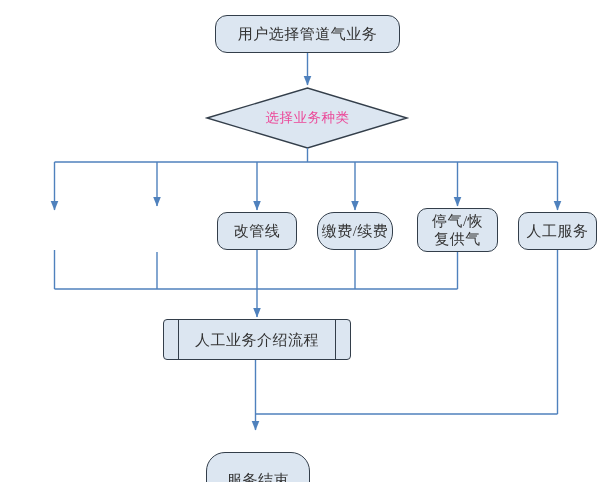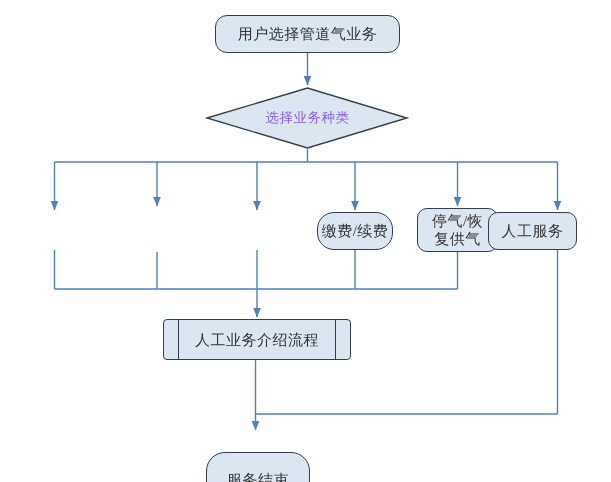--- a/index.html
+++ b/index.html
@@ -12,21 +12,21 @@
     position:absolute;box-sizing:border-box;
     background:#dce6f1;border:1.4px solid #333e4a;border-radius:10px;
     display:flex;align-items:center;justify-content:center;
     text-align:center;font-size:15px;letter-spacing:.5px;color:#333333;
     white-space:pre-line;line-height:18px;
   }
   .terminator{border-radius:19px;}
   .start{border-radius:12px;}
   .decision-label{
     position:absolute;display:flex;align-items:center;justify-content:center;
-    font-size:13.5px;letter-spacing:.5px;color:#8b5cf6;text-align:center;
+    font-size:13.5px;letter-spacing:.5px;color:#ec4899;text-align:center;
   }
   .process{padding:0 22px;}
   .proc-bar{position:absolute;top:0;bottom:0;width:0;border-left:1.4px solid #333e4a;}
   .proc-bar.left{left:14px;}
   .proc-bar.right{right:14px;}
   .proc-label{white-space:pre-line;}
 </style>
 </head>
 <body>
 
@@ -67,24 +67,25 @@
 
       <line x1="557.5" y1="250" x2="557.5" y2="414"></line>
       <line x1="557.5" y1="414" x2="255.5" y2="414"></line>
     </g>
   </svg>
 
   <div class="node start" style="left:215px;top:15px;width:185px;height:38px;">用户选择管道气业务</div>
 
   <div class="decision-label" style="left:207px;top:104px;width:201px;height:28px;">选择业务种类</div>
 
+  <div class="node" style="left:217px;top:212px;width:80px;height:38px;">改管线</div>
   <div class="node" style="left:317px;top:212px;width:76px;height:38px;border-radius:17px;">缴费/续费</div>
   <div class="node" style="left:417px;top:208px;width:81px;height:44px;">停气/恢
 复供气</div>
-  <div class="node" style="left:488px;top:212px;width:89px;height:38px;">人工服务</div>
+  <div class="node" style="left:518px;top:212px;width:79px;height:38px;">人工服务</div>
 
   <div class="node process" style="left:163px;top:319px;width:188px;height:41px;border-radius:4px;">
     <span class="proc-bar left"></span>
     <span class="proc-label">人工业务介绍流程</span>
     <span class="proc-bar right"></span>
   </div>
 
   <div class="node terminator" style="left:206px;top:452px;width:104px;height:56px;">服务结束</div>
 
 </div>

